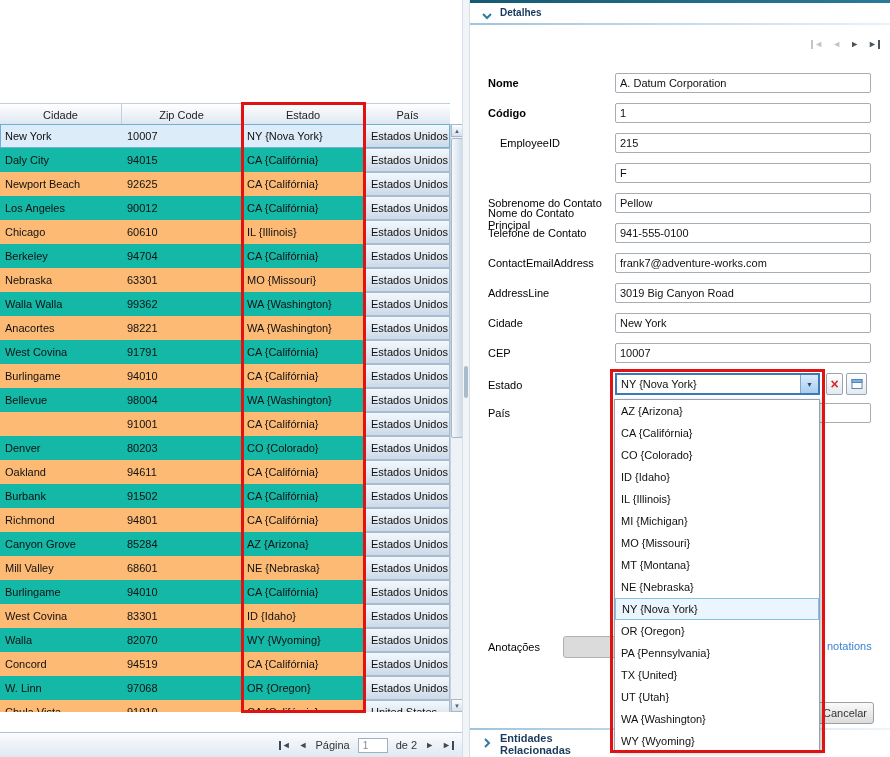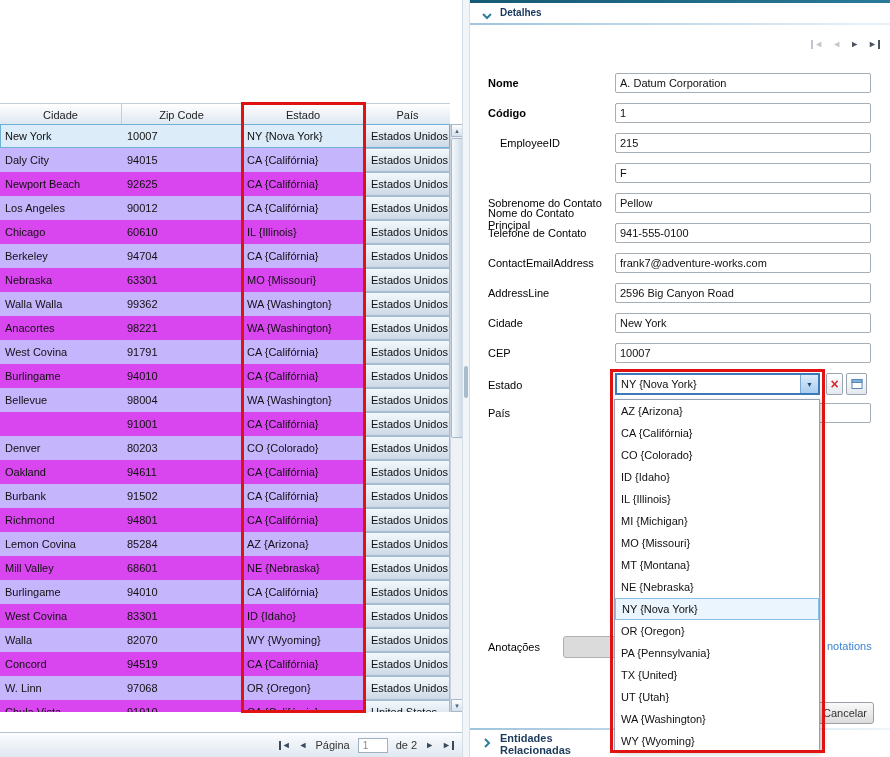--- a/index.html
+++ b/index.html
@@ -12,22 +12,22 @@
     background:linear-gradient(#ffffff,#dce6f1);
     border-top:1px solid #c3cedb;border-bottom:1px solid #b4c2d2}
   .hcell{display:flex;align-items:center;justify-content:center;color:#222;
     border-right:1px solid #c3cedb;box-sizing:border-box;cursor:pointer}
   .hcell:nth-child(1){width:122px}
   .hcell:nth-child(2){width:120px}
   .hcell:nth-child(3){width:123px}
   .hcell:nth-child(4){width:85px;border-right:none}
 
   #grid-body{left:0;top:124px;width:450px;height:588px;overflow:hidden}
-  .grow{display:flex;height:24px;background:#c4b5fd}
-  .grow.alt{background:#d946ef}
+  .grow{display:flex;height:24px;background:#14b8a6}
+  .grow.alt{background:#fdba74}
   .grow.selected{background:#dcedf9;outline:1px solid #6fb0d6;outline-offset:-1px}
   .gcell{box-sizing:border-box;padding-left:5px;display:flex;align-items:center;
     overflow:hidden;white-space:nowrap}
   .gcell:nth-child(1){width:122px}
   .gcell:nth-child(2){width:120px}
   .gcell:nth-child(3){width:123px}
   .gcell:nth-child(4){width:85px}
   .gcell.pais{background:linear-gradient(#f3f8fc,#cdd9e8);border:1px solid #a7bcd2}
 
   #vscroll{left:450px;top:124px;width:12px;height:588px;background:#eef1f5;
@@ -221,21 +221,21 @@
       <div class="gcell">CA {Califórnia}</div>
       <div class="gcell pais">Estados Unidos</div>
     </div>
     <div class="grow alt">
       <div class="gcell">Richmond</div>
       <div class="gcell">94801</div>
       <div class="gcell">CA {Califórnia}</div>
       <div class="gcell pais">Estados Unidos</div>
     </div>
     <div class="grow">
-      <div class="gcell">Lemon Covina</div>
+      <div class="gcell">Canyon Grove</div>
       <div class="gcell">85284</div>
       <div class="gcell">AZ {Arizona}</div>
       <div class="gcell pais">Estados Unidos</div>
     </div>
     <div class="grow alt">
       <div class="gcell">Mill Valley</div>
       <div class="gcell">68601</div>
       <div class="gcell">NE {Nebraska}</div>
       <div class="gcell pais">Estados Unidos</div>
     </div>
@@ -326,21 +326,21 @@
     <div class="abs dinput" style="top: 133px;">215</div>
     <div class="abs flabel" style="top: 163px; margin-top: 44px;">Nome do Contato Principal</div>
     <div class="abs dinput" style="top: 163px;">F</div>
     <div class="abs flabel" style="top: 193px;">Sobrenome do Contato</div>
     <div class="abs dinput" style="top: 193px;">Pellow</div>
     <div class="abs flabel" style="top: 223px;">Telefone de Contato</div>
     <div class="abs dinput" style="top: 223px;">941-555-0100</div>
     <div class="abs flabel" style="top: 253px; text-align: right;">ContactEmailAddress</div>
     <div class="abs dinput" style="top: 253px;">frank7@adventure-works.com</div>
     <div class="abs flabel" style="top: 283px;">AddressLine</div>
-    <div class="abs dinput" style="top: 283px;">2596 Big Canyon Road</div>
+    <div class="abs dinput" style="top: 283px;">3019 Big Canyon Road</div>
     <div class="abs flabel" style="top: 313px;">Cidade</div>
     <div class="abs dinput" style="top: 313px;">New York</div>
     <div class="abs flabel" style="top: 343px;">CEP</div>
     <div class="abs dinput" style="top: 343px;">10007</div>
   </div>
 
 <div class="abs flabel" id="estado-label">Estado</div>
 <div class="abs" id="estado-combo">
   <span id="estado-value">NY {Nova York}</span>
   <span id="combo-arrow">▼</span>

